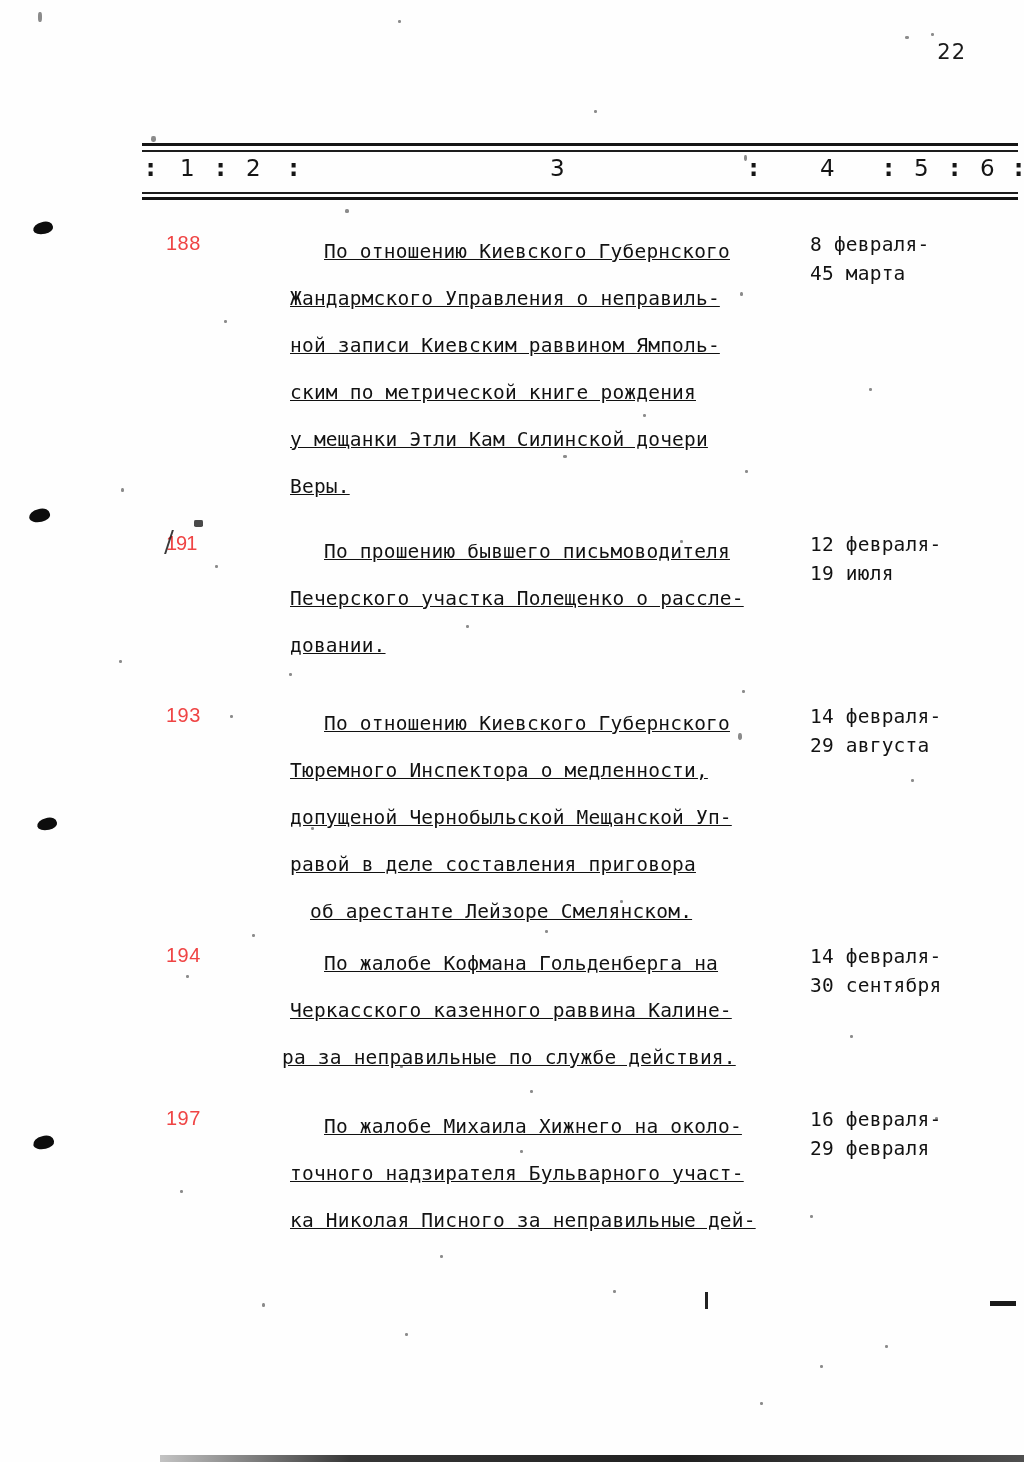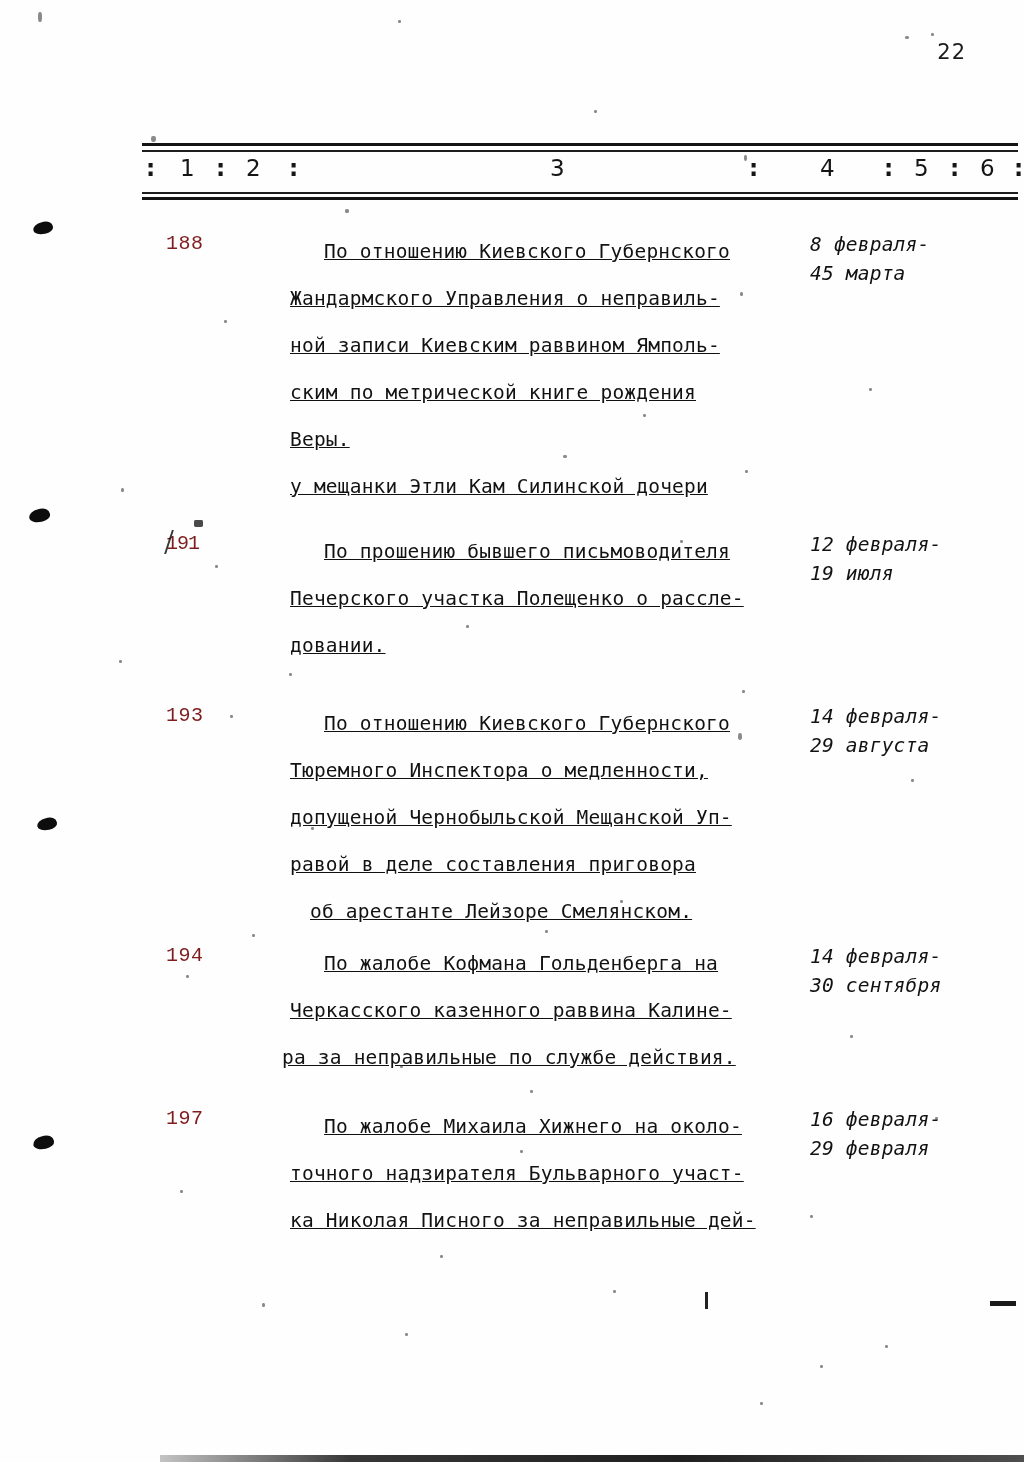--- a/index.html
+++ b/index.html
@@ -95,24 +95,24 @@
   .entry {
     position: absolute;
     left: 142px;
     width: 880px;
   }
 
   .entry-num {
     position: absolute;
     left: 24px;
     top: 4px;
-    font-family: Liberation Mono, monospace;
+    font-family: Liberation Sans, sans-serif;
     font-size: 20px;
     letter-spacing: 0.5px;
-    color: #7f1d1d;
+    color: #ef4444;
     white-space: nowrap;
   }
 
   .entry-num.struck {
     letter-spacing: -1px;
   }
 
   .entry-num .overstrike {
     position: relative;
     display: inline-block;
@@ -154,21 +154,20 @@
     color: #121212;
     white-space: pre;
     letter-spacing: 0.2px;
   }
 
   .entry-dates {
     position: absolute;
     left: 668px;
     top: 2px;
     width: 210px;
-    font-style: italic;
   }
 
   .dateline {
     font-family: "DejaVu Sans Mono", monospace;
     font-size: 19.5px;
     line-height: 29px;
     color: #121212;
     white-space: pre;
     letter-spacing: 0.2px;
   }
@@ -238,22 +237,22 @@
     <div class="rule"></div>
   </div>
 
   <div class="entry" style="top:228px">
     <div class="entry-num">188</div>
     <div class="entry-body">
       <div class="line" style="text-indent:34px">По отношению Киевского Губернского</div>
       <div class="line">Жандармского Управления о неправиль-</div>
       <div class="line">ной записи Киевским раввином Ямполь-</div>
       <div class="line">ским по метрической книге рождения</div>
+      <div class="line">у мещанки Этли Кам Силинской дочери</div>
       <div class="line">Веры.</div>
-      <div class="line">у мещанки Этли Кам Силинской дочери</div>
     </div>
     <div class="entry-dates">
       <div class="dateline">8 февраля-</div>
       <div class="dateline">45 марта</div>
     </div>
   </div>
 
   <div class="entry" style="top:528px">
     <div class="entry-num struck">
       <span class="overstrike">191</span>

